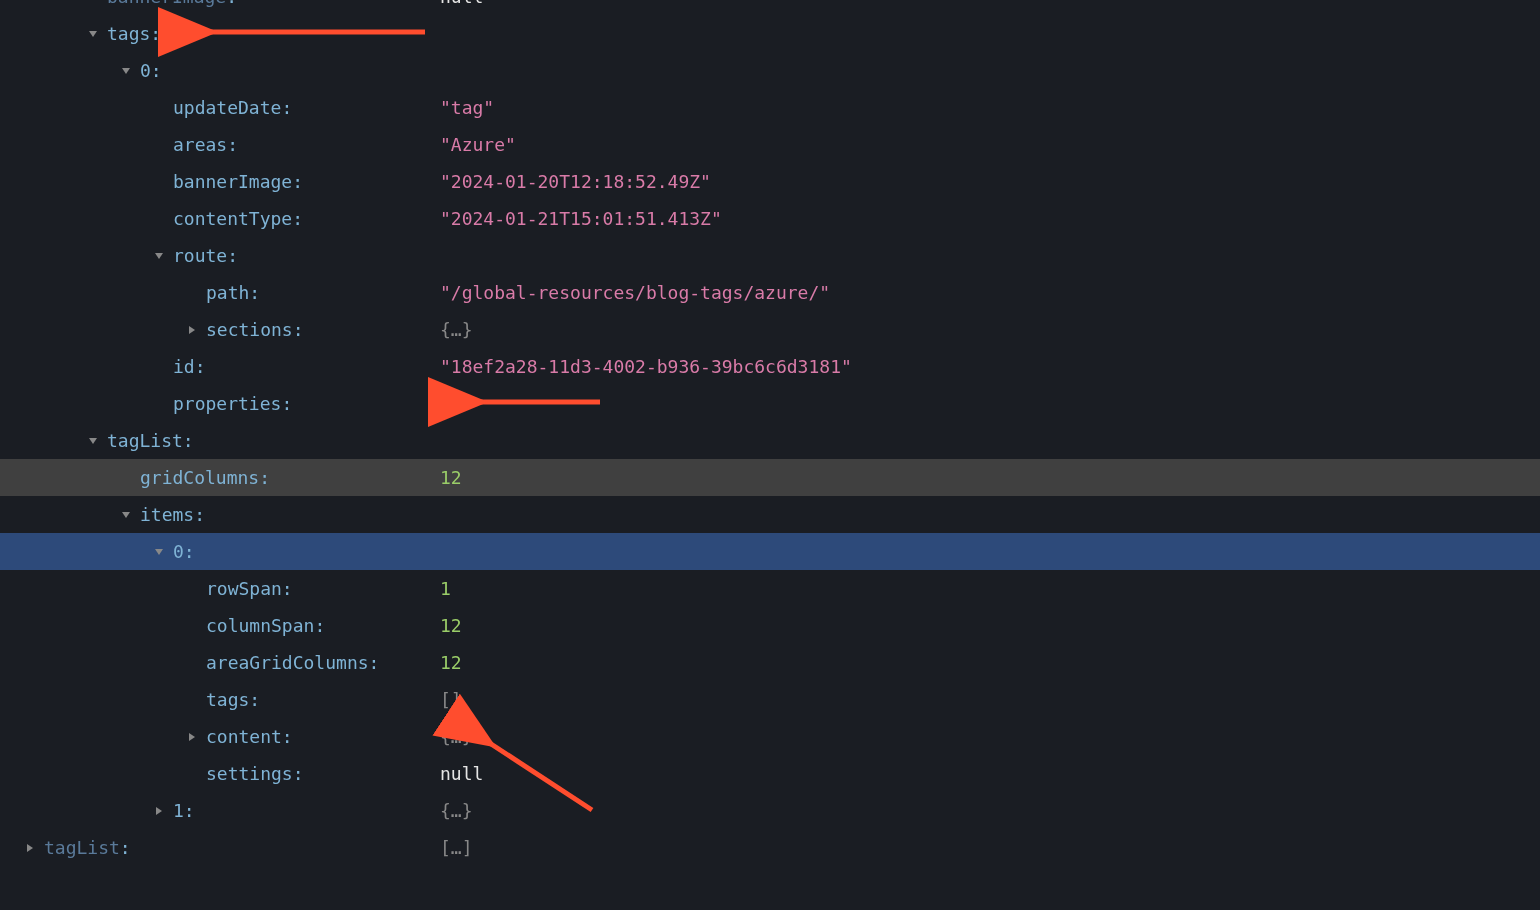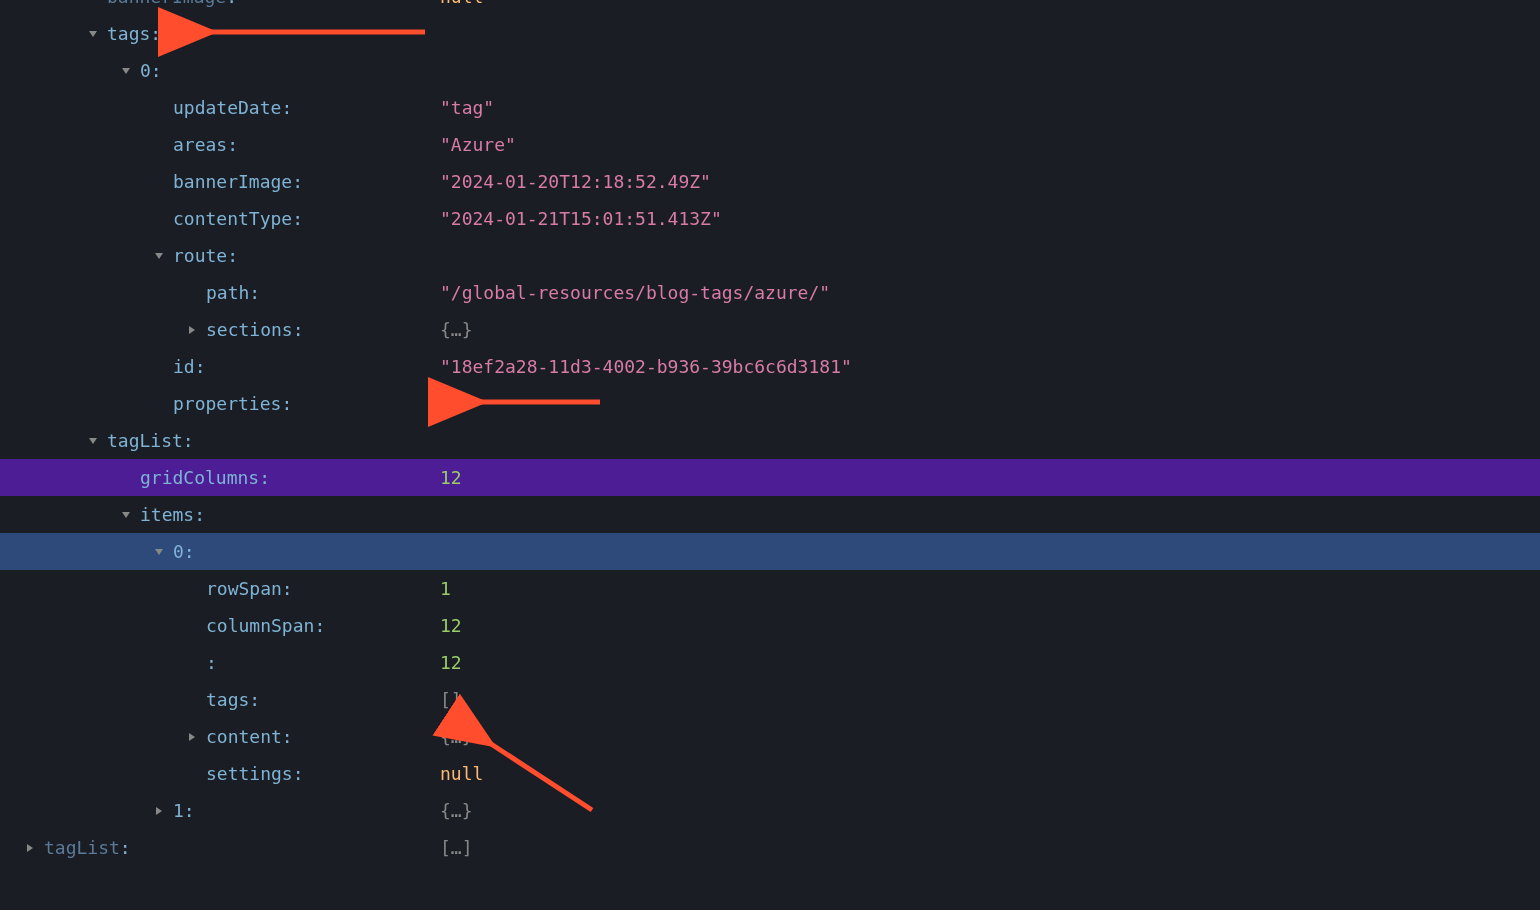--- a/index.html
+++ b/index.html
@@ -21,21 +21,21 @@
   .tree {
     padding-top: 0;
   }
   .row {
     display: flex;
     align-items: center;
     height: 37px;
     white-space: nowrap;
   }
   .row.highlight-gray {
-    background: #4c1d95;
+    background: #404040;
   }
   .row.highlight-blue {
     background: #2d4a7a;
   }
   .indent {
     display: inline-block;
   }
   .toggle {
     width: 16px;
     display: inline-flex;
@@ -63,21 +63,21 @@
     color: #7fb3d5;
   }
   .value-area {
     position: absolute;
     left: 440px;
   }
   .val-string {
     color: #d97ba8;
   }
   .val-null {
-    color: #fdba74;
+    color: #e5e5e5;
   }
   .val-num {
     color: #9acd68;
   }
   .val-obj {
     color: #888;
   }
   .arrow-annotation {
     position: absolute;
     pointer-events: none;
@@ -231,20 +231,21 @@
     <div class="row">
       <span class="indent" style="width: 184px;"></span>
       <span class="no-toggle"></span>
       <span class="key ">columnSpan</span>
       <span class="colon ">:</span>
       <span class="value-area"><span class="val-num">12</span></span>
     </div>
     <div class="row">
       <span class="indent" style="width: 184px;"></span>
       <span class="no-toggle"></span>
+      <span class="key ">areaGridColumns</span>
       <span class="colon ">:</span>
       <span class="value-area"><span class="val-num">12</span></span>
     </div>
     <div class="row">
       <span class="indent" style="width: 184px;"></span>
       <span class="no-toggle"></span>
       <span class="key ">tags</span>
       <span class="colon ">:</span>
       <span class="value-area"><span class="val-obj">[]</span></span>
     </div>

